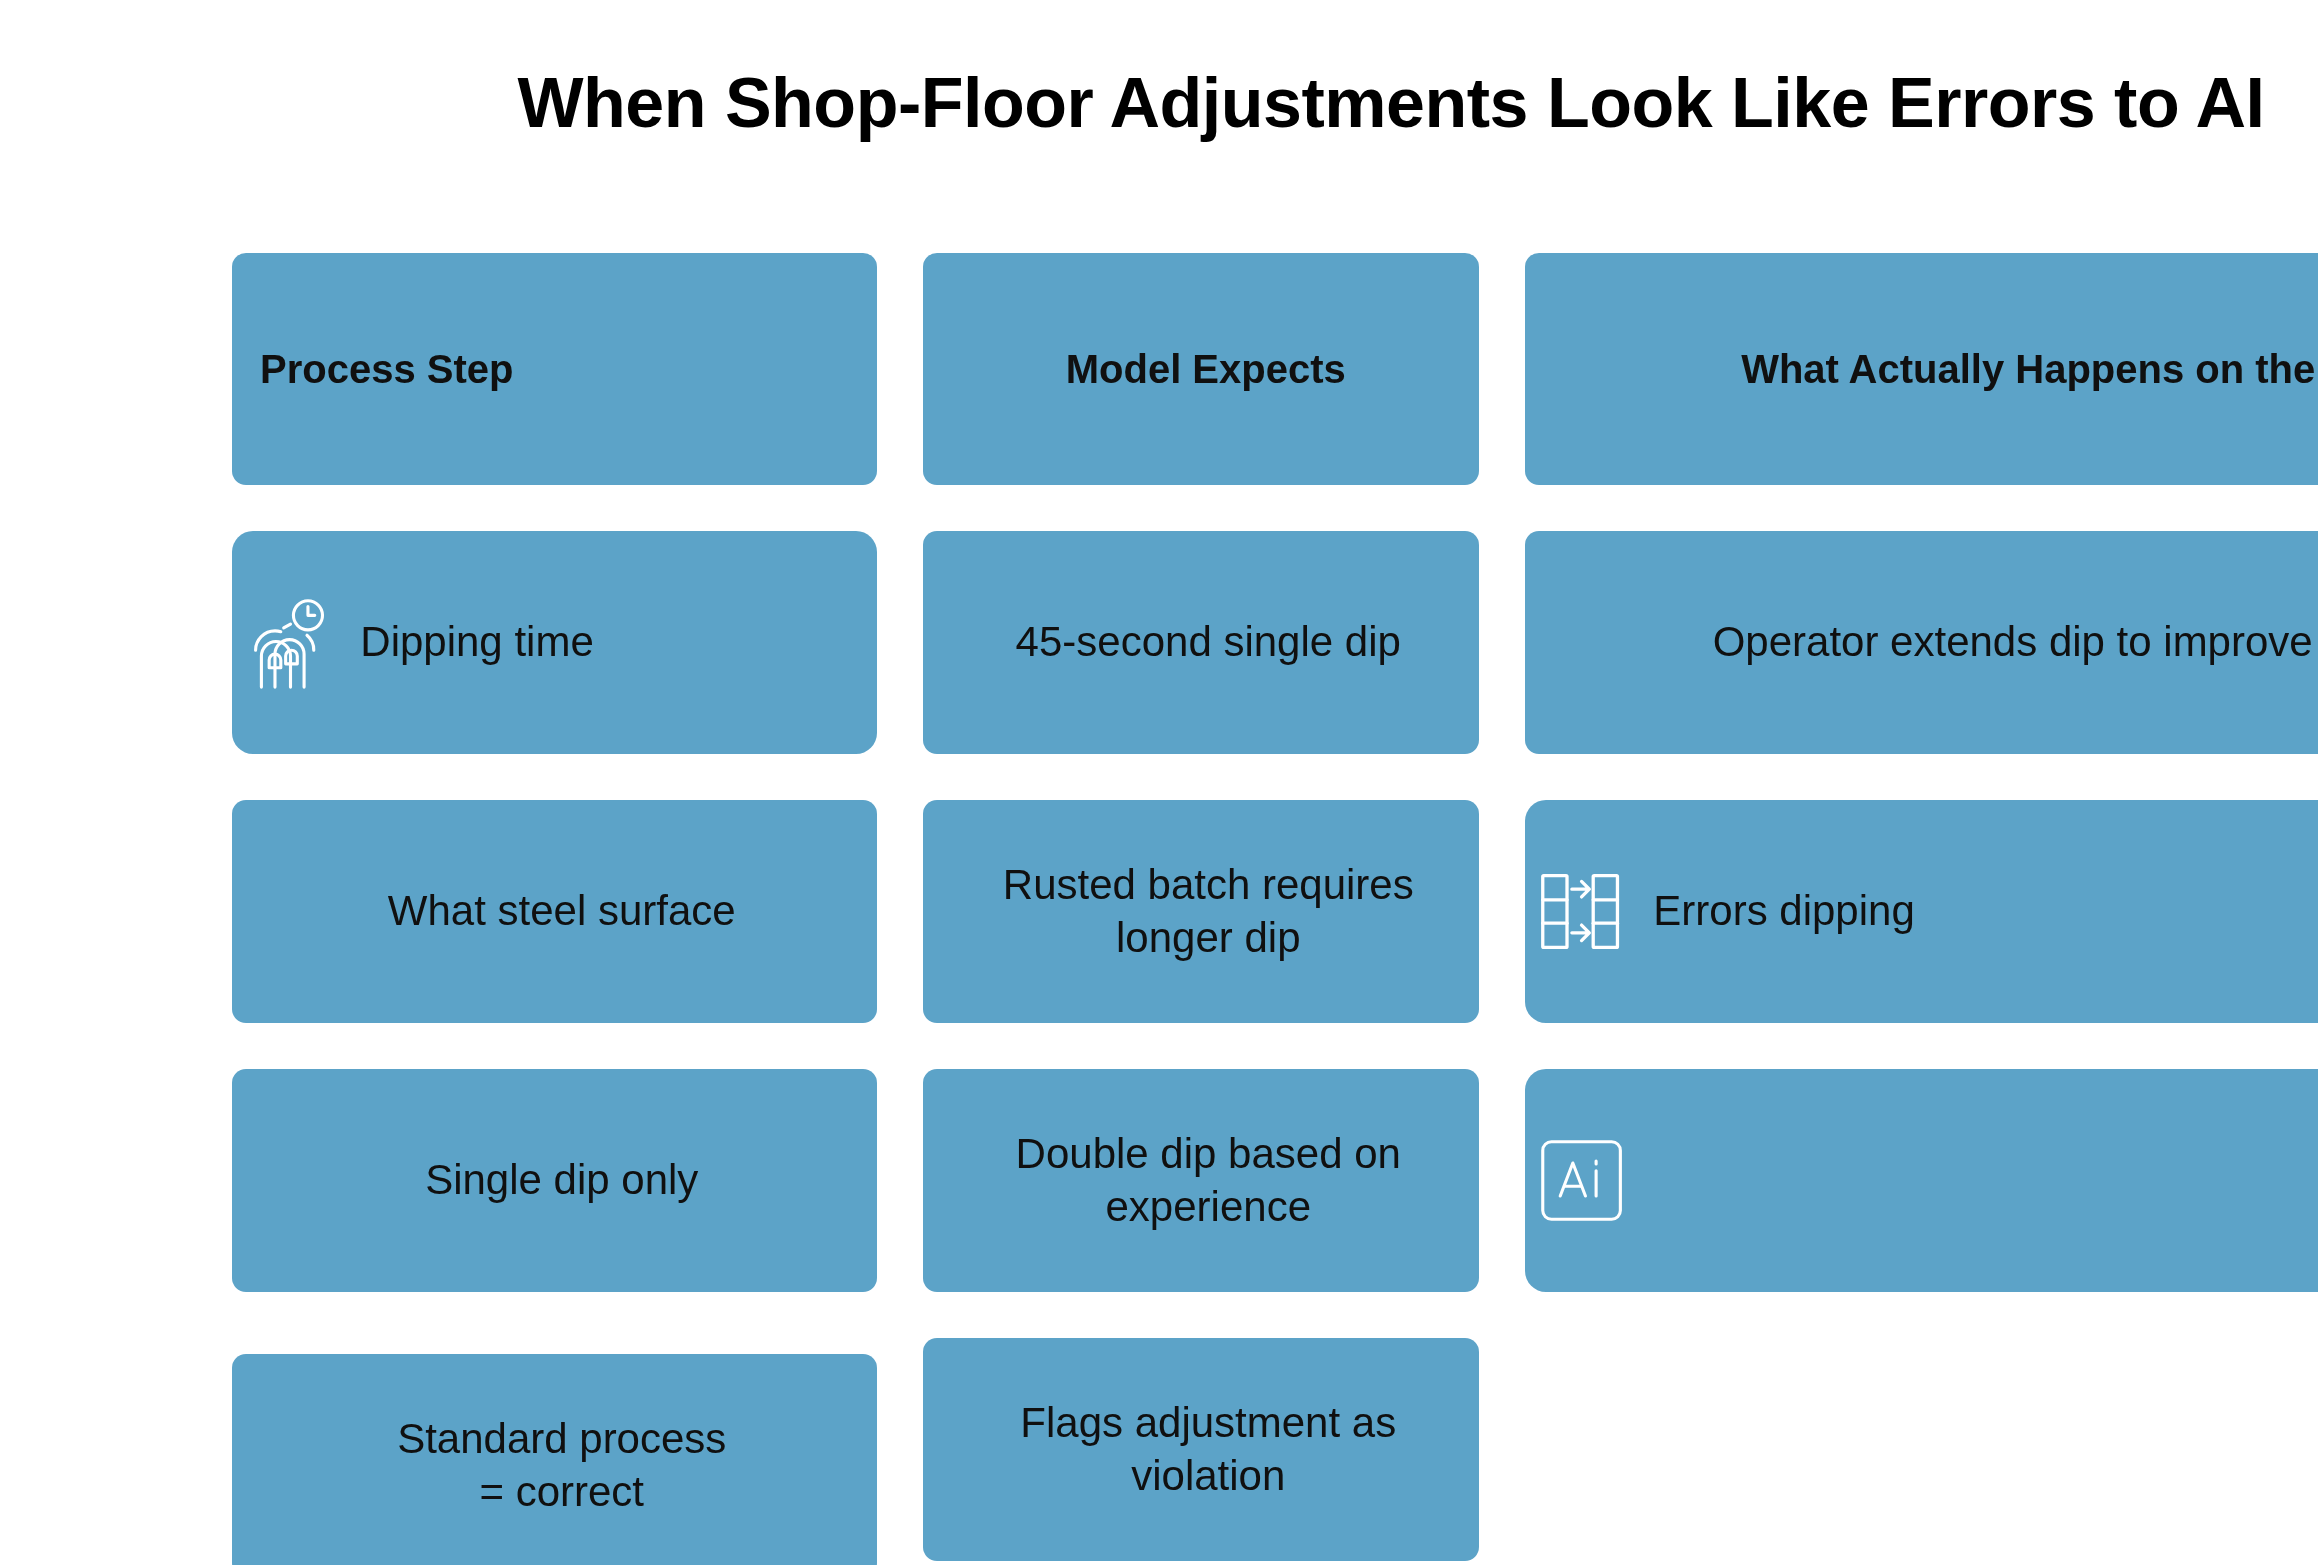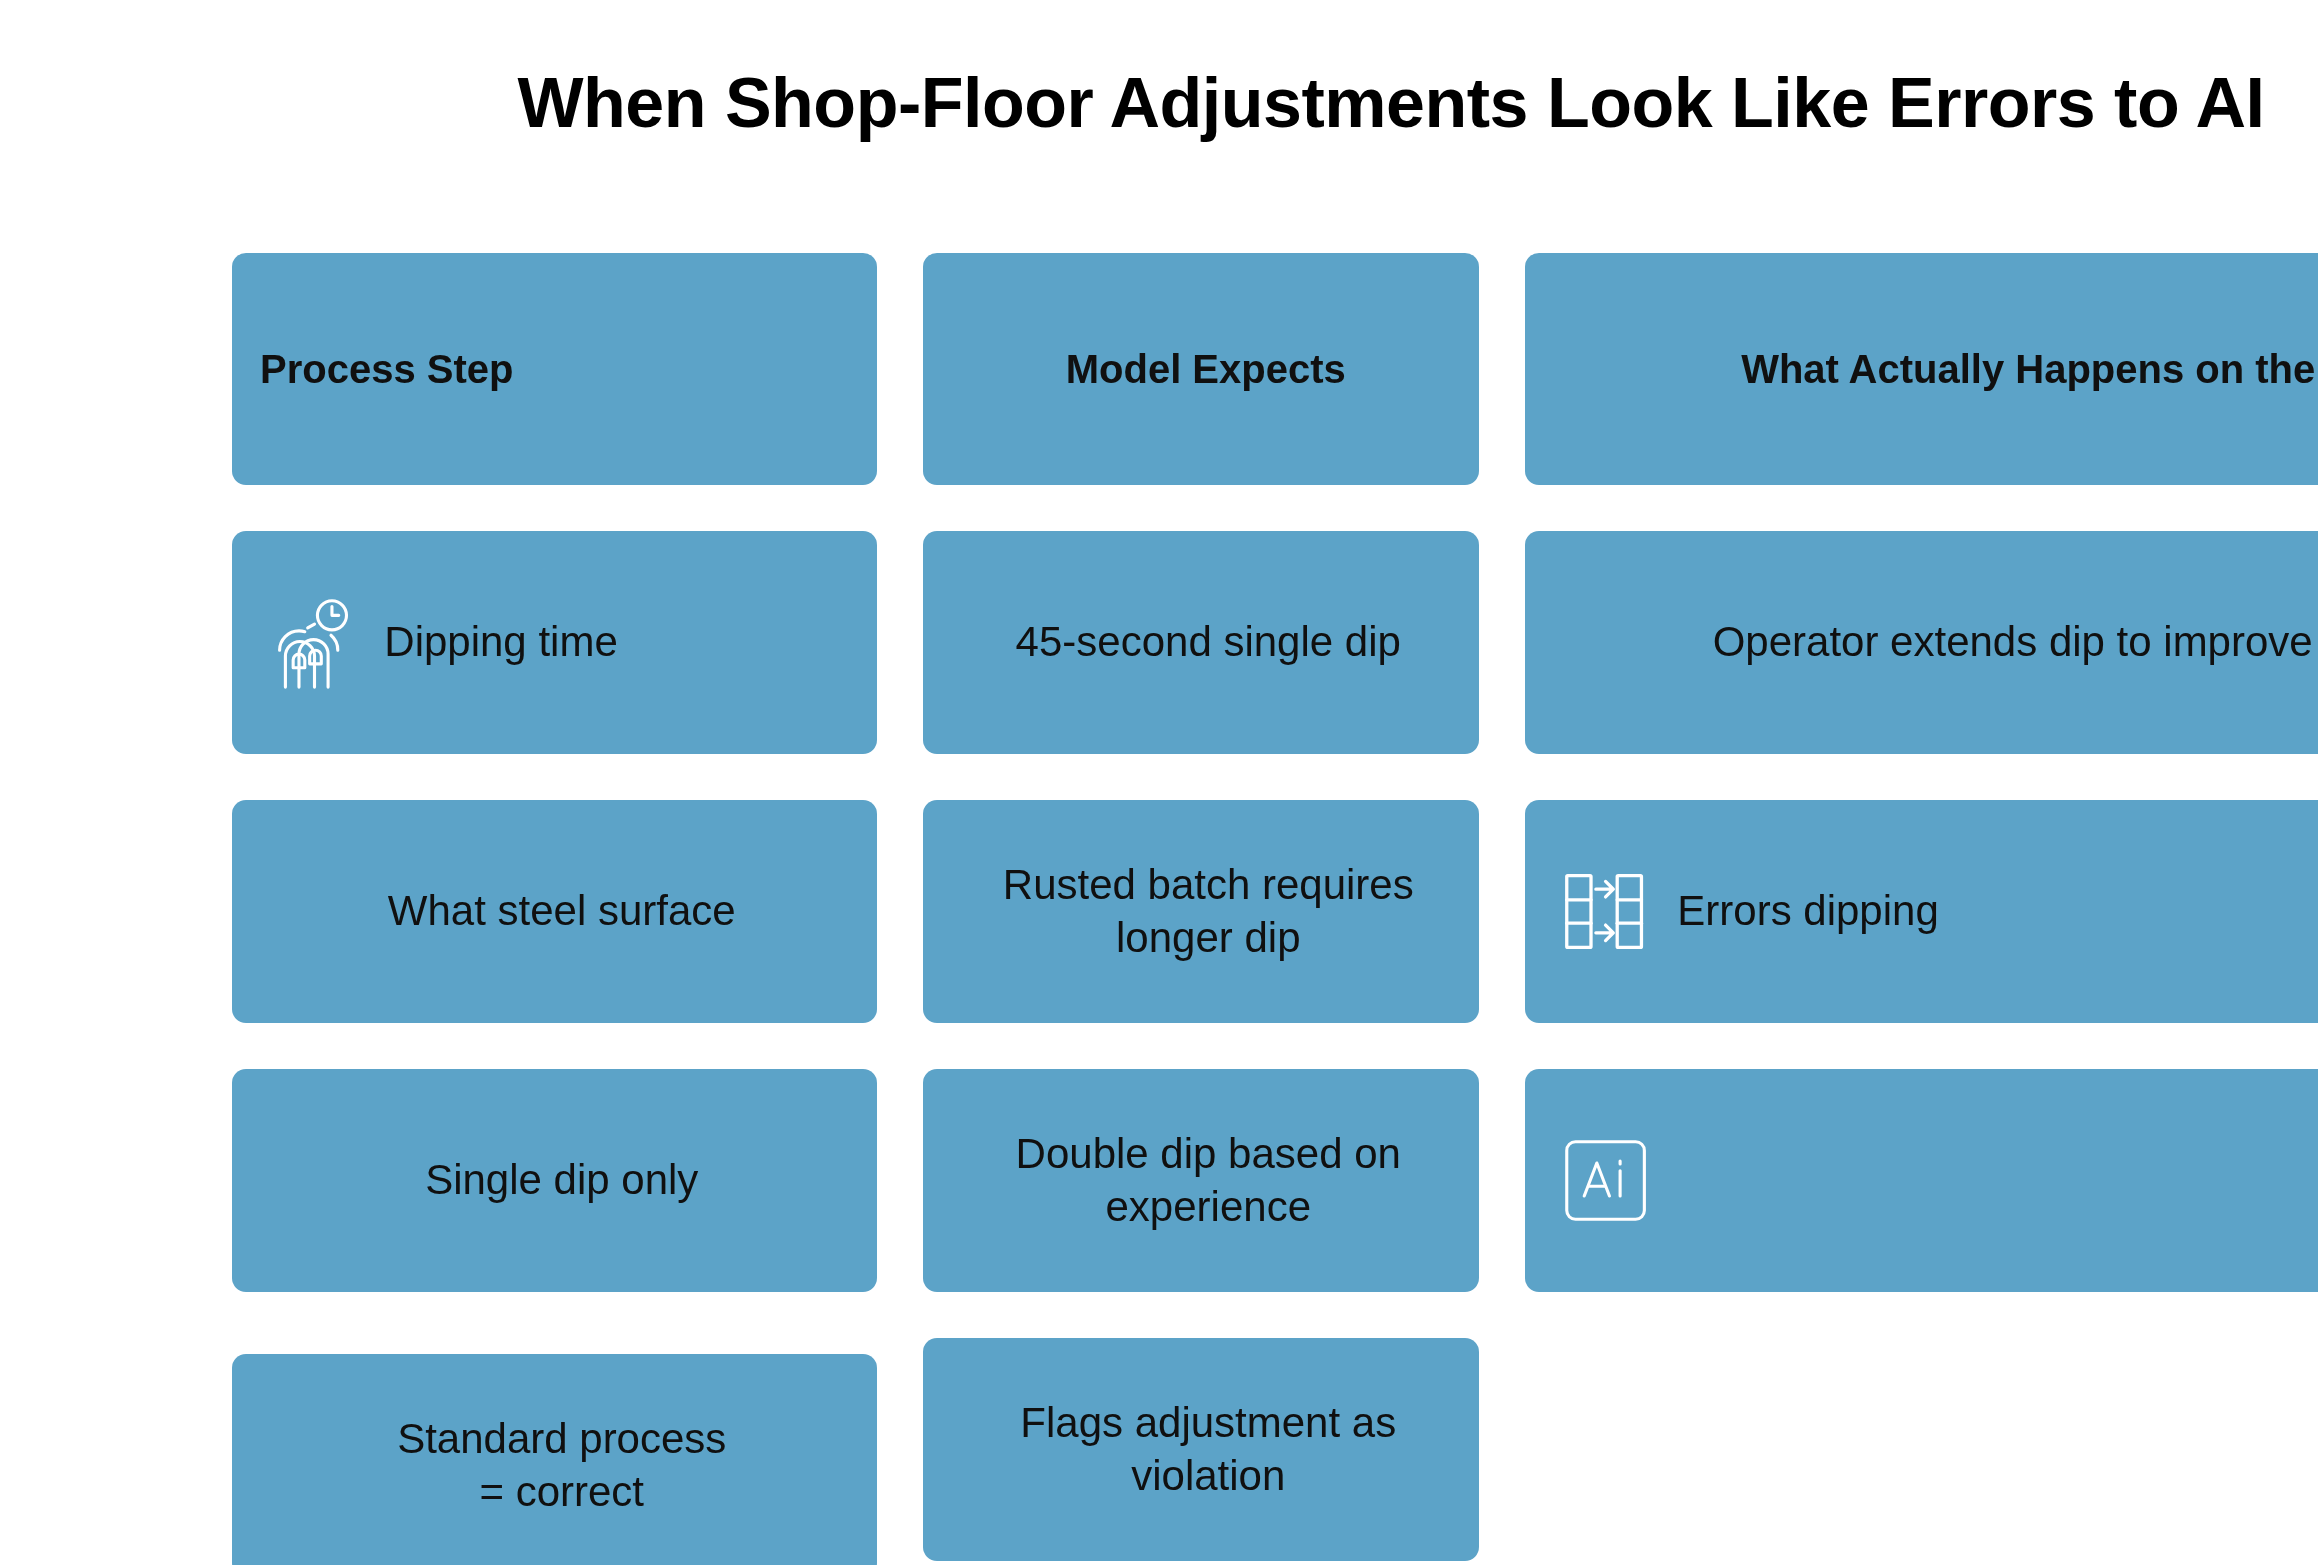--- a/index.html
+++ b/index.html
@@ -69,23 +69,24 @@
     font-weight: bold;
     font-size: 40px;
   }
   .cell.header.left {
     justify-content: flex-start;
     text-align: left;
   }
 
   .cell.step {
     justify-content: flex-start;
-    padding-left: 34px;
+    padding-left: 10px;
     gap: 21.3px;
     text-align: left;
+    border-radius: 21px;
   }
 
   .step-icon {
     flex: 0 0 auto;
     width: 97px;
     height: 97px;
     display: block;
   }
   .step-icon svg { display: block; width: 97px; height: 97px; }
 

